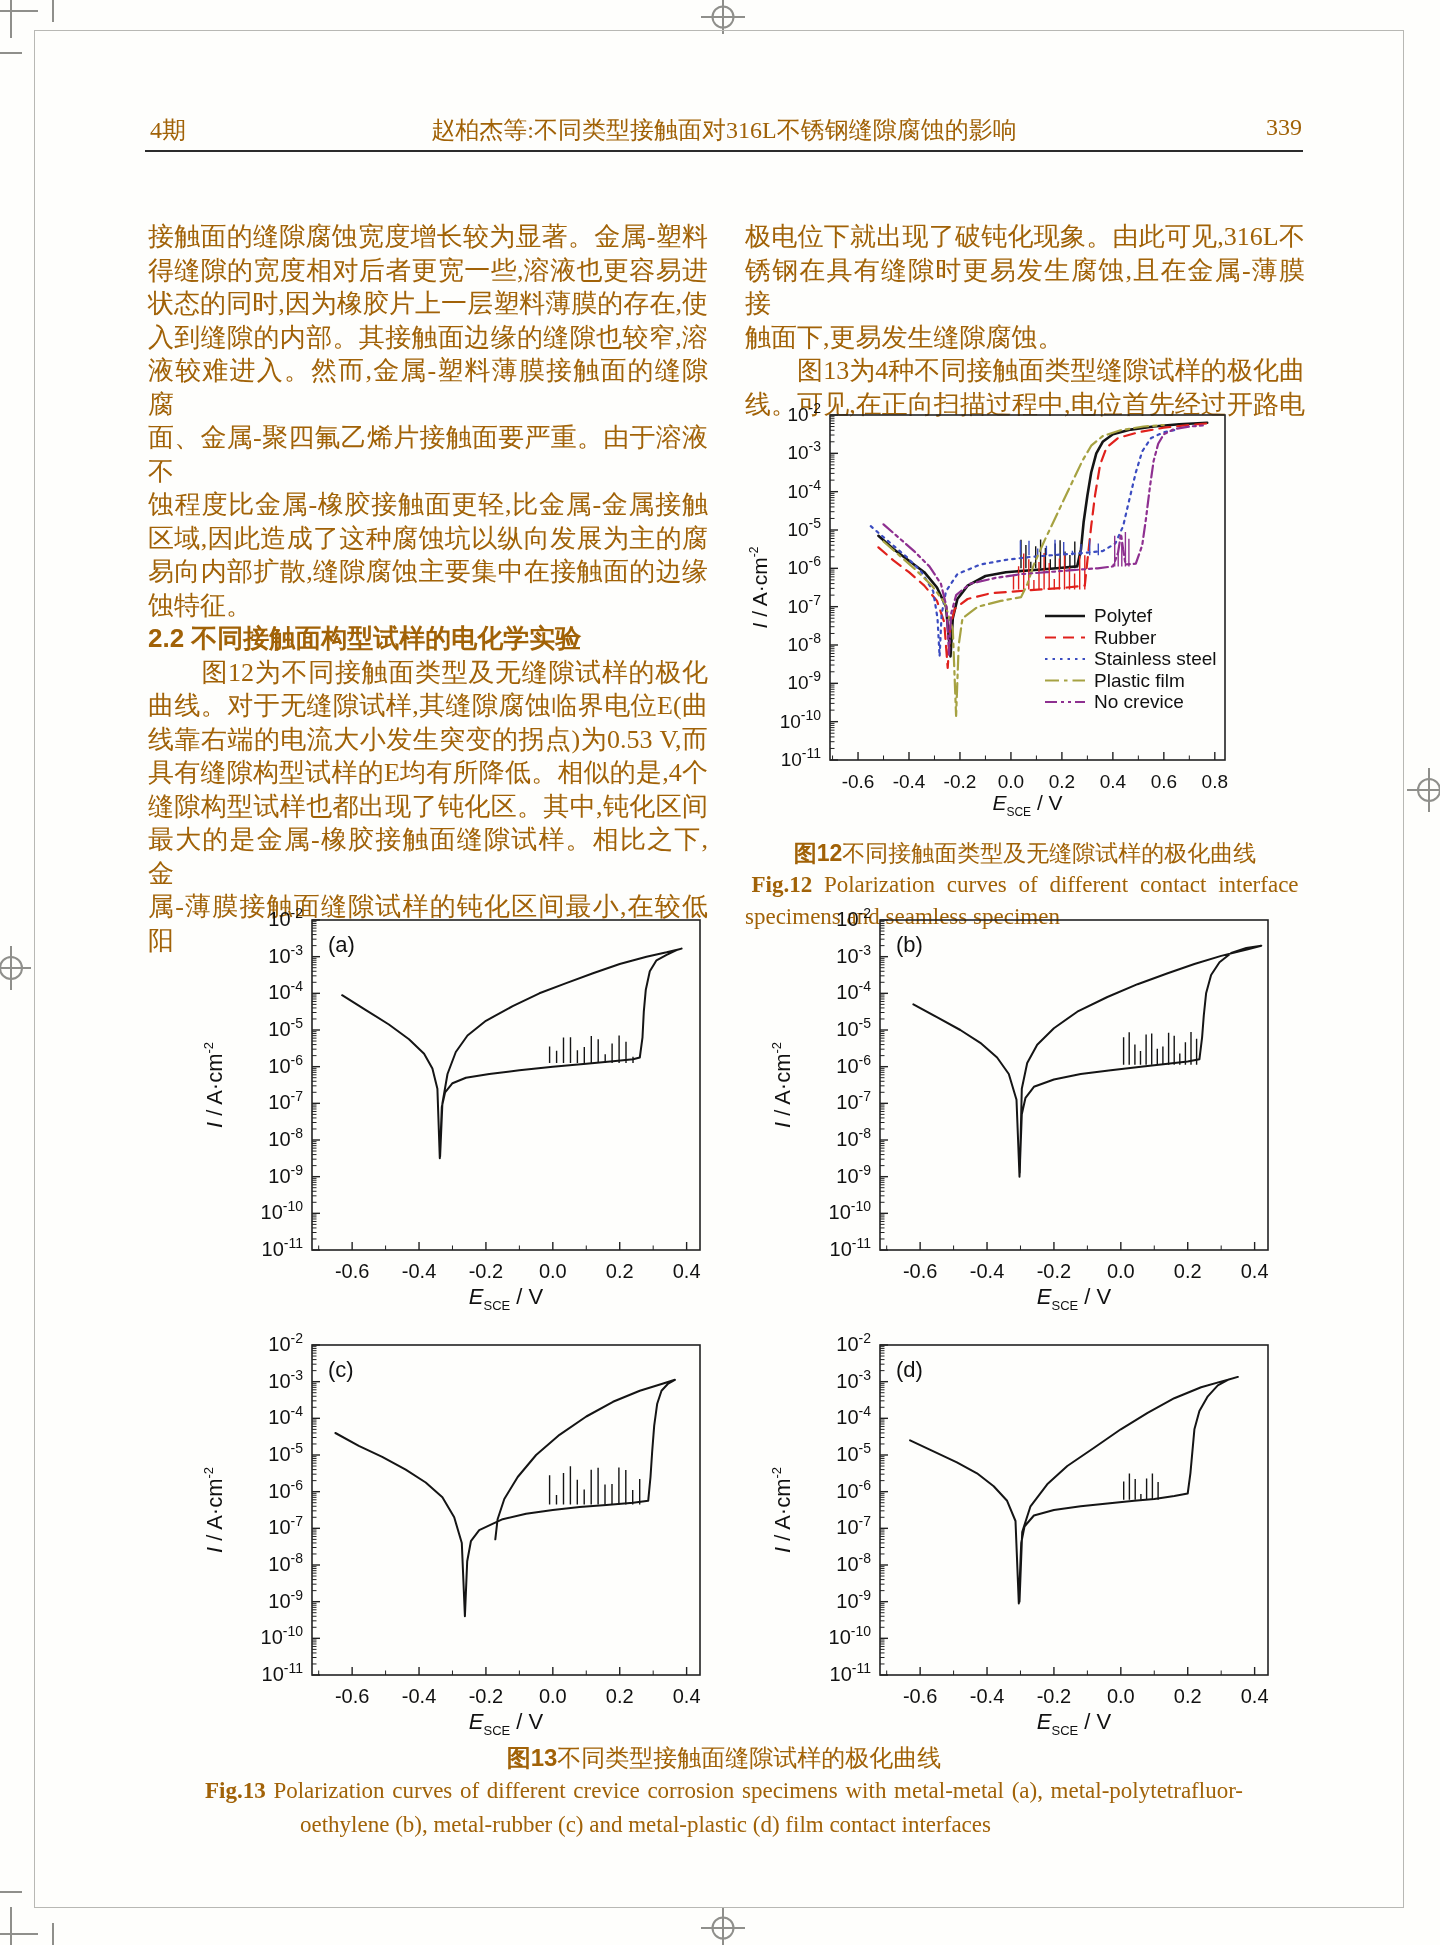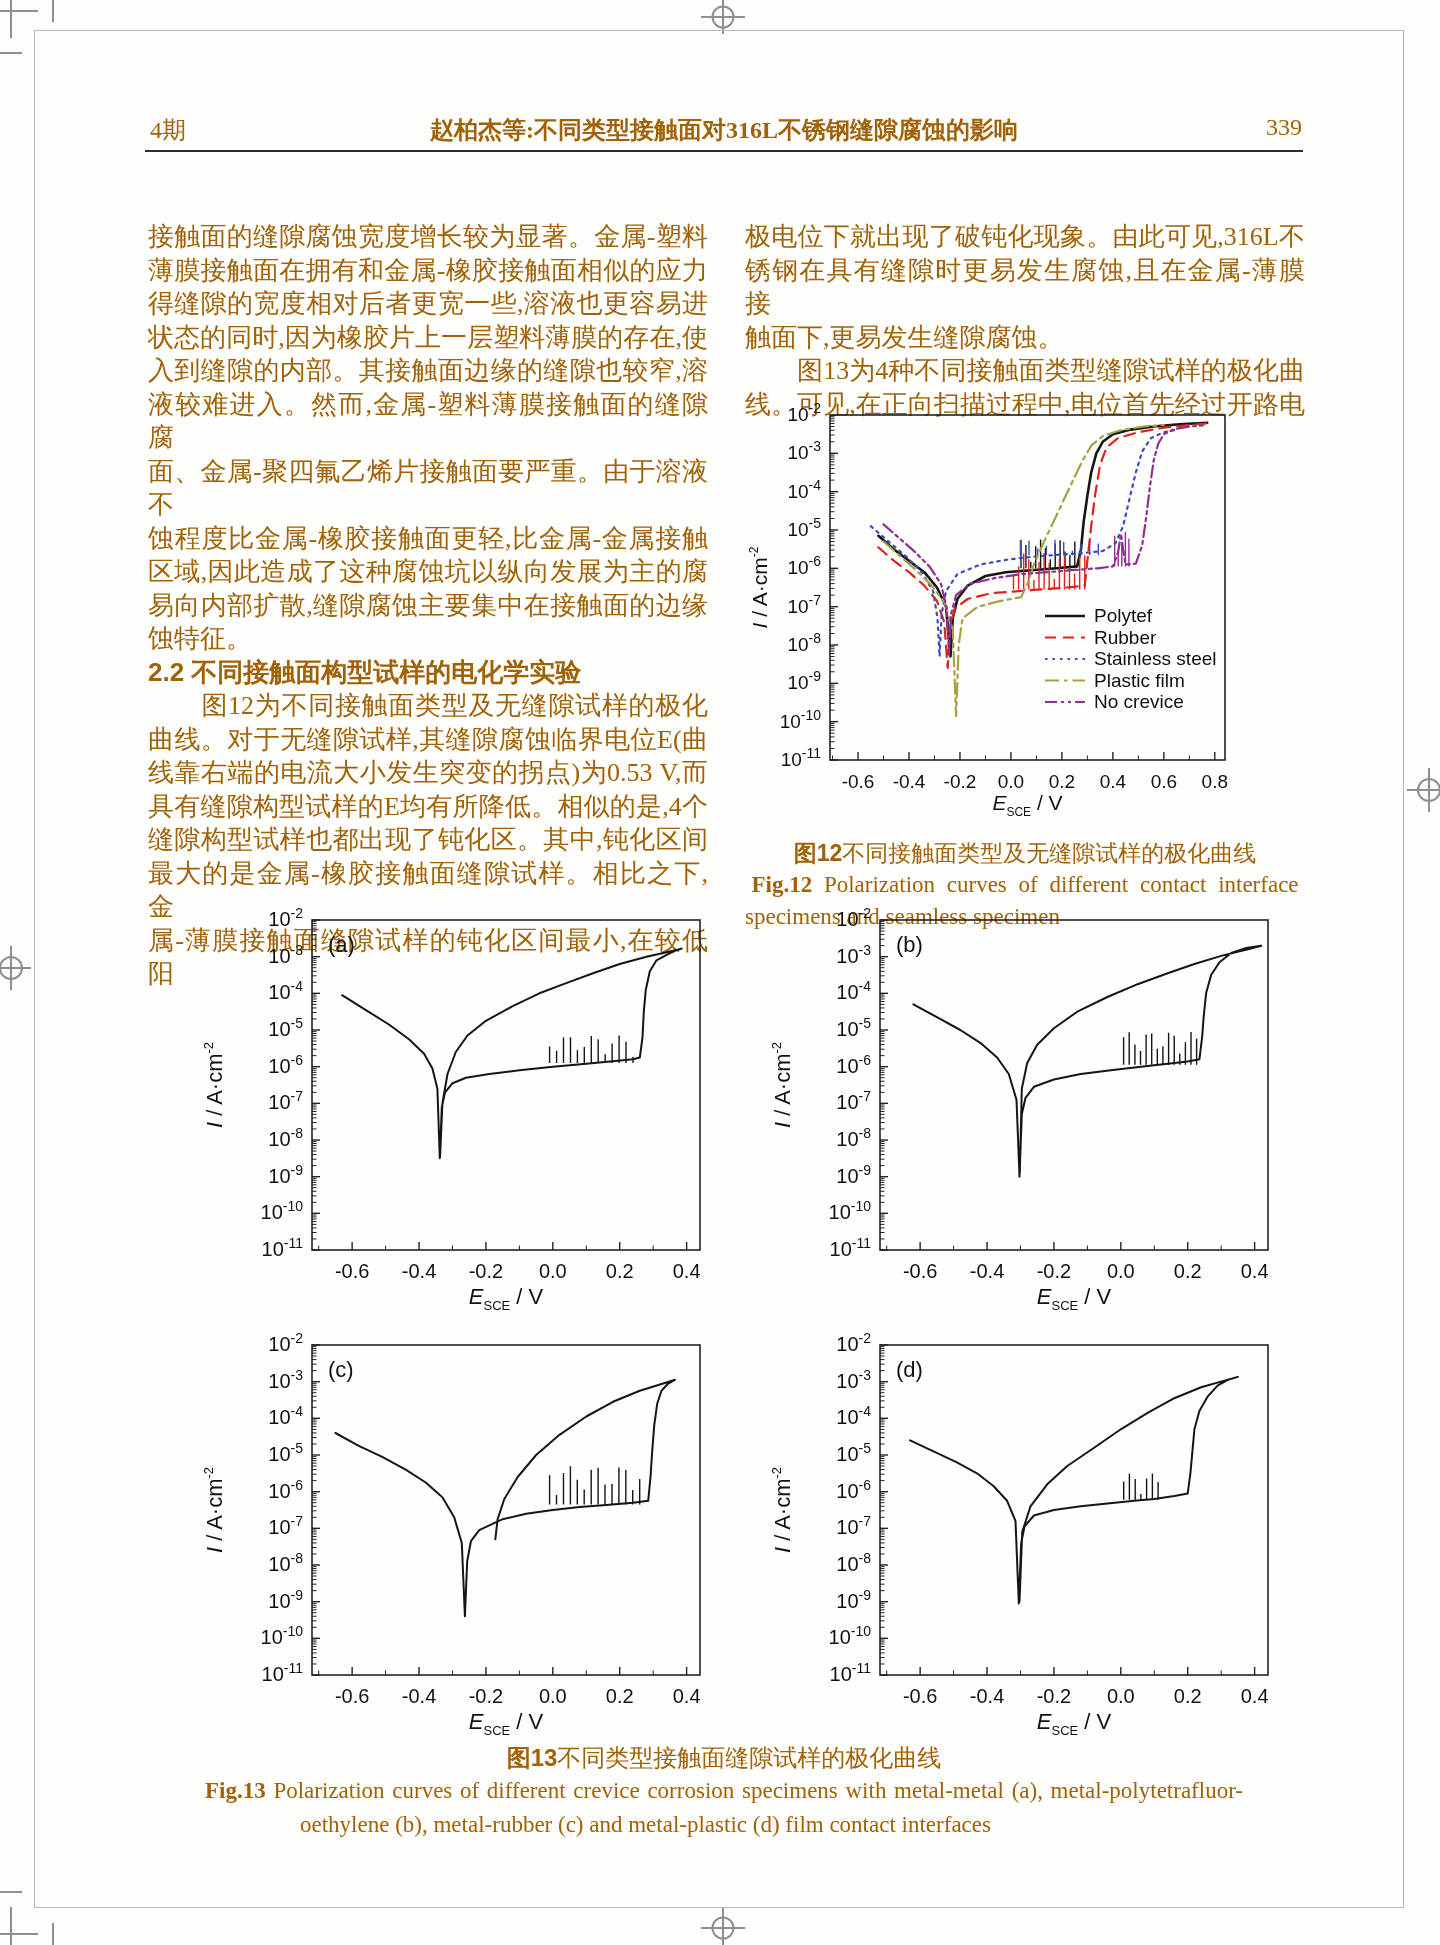--- a/index.html
+++ b/index.html
@@ -2,21 +2,21 @@
 <html><head>
 <meta charset="utf-8">
 <style>
   html,body{margin:0;padding:0;background:#d8d8d4;}
   .page{position:relative;width:1440px;height:1945px;background:#fefefc;
         font-family:"Liberation Serif",serif;color:#a16207;overflow:hidden;}
   .frame{position:absolute;left:34px;top:30px;width:1368px;height:1876px;
          border:1px solid #b8b8b4;pointer-events:none;}
   .hdr{font-size:24px;top:114px;position:absolute;white-space:nowrap;}
   .hdr-issue{left:150px;}
-  .hdr-title{left:145px;width:1158px;text-align:center;font-weight:bold;}
+  .hdr-title{left:145px;width:1158px;text-align:center;}
   .hdr-page{left:1100px;width:202px;text-align:right;}
   .hdr-rule{position:absolute;left:145px;top:150px;width:1158px;height:2px;background:#2c2c2c;}
   .col{position:absolute;top:220px;font-size:26px;line-height:33.5px;}
   .col-left{left:148px;width:560px;}
   .col-right{left:745px;width:560px;}
   .tline{text-align:justify;text-align-last:justify;}
   .tline.short{text-align-last:left;}
   .sec-heading{font-family:"Liberation Sans",sans-serif;font-weight:bold;font-size:26px;
                line-height:33.5px;white-space:nowrap;}
   .figsvg{position:absolute;font-family:"Liberation Sans",sans-serif;}
@@ -63,21 +63,20 @@
   <div class="frame"></div>
 
   <span class="hdr hdr-issue">4期</span>
   <span class="hdr hdr-title">赵柏杰等:不同类型接触面对316L不锈钢缝隙腐蚀的影响</span>
   <span class="hdr hdr-page">339</span>
   <div class="hdr-rule"></div>
 
   <div class="col col-left">
     <div>
         <div class="tline">接触面的缝隙腐蚀宽度增长较为显著。金属-塑料</div>
-        <div class="tline">薄膜接触面在拥有和金属-橡胶接触面相似的应力</div>
         <div class="tline">得缝隙的宽度相对后者更宽一些,溶液也更容易进</div>
         <div class="tline">状态的同时,因为橡胶片上一层塑料薄膜的存在,使</div>
         <div class="tline">入到缝隙的内部。其接触面边缘的缝隙也较窄,溶</div>
         <div class="tline">液较难进入。然而,金属-塑料薄膜接触面的缝隙腐</div>
         <div class="tline">面、金属-聚四氟乙烯片接触面要严重。由于溶液不</div>
         <div class="tline">蚀程度比金属-橡胶接触面更轻,比金属-金属接触</div>
         <div class="tline">区域,因此造成了这种腐蚀坑以纵向发展为主的腐</div>
         <div class="tline">易向内部扩散,缝隙腐蚀主要集中在接触面的边缘</div>
         <div class="tline short">蚀特征。</div>
       </div>

